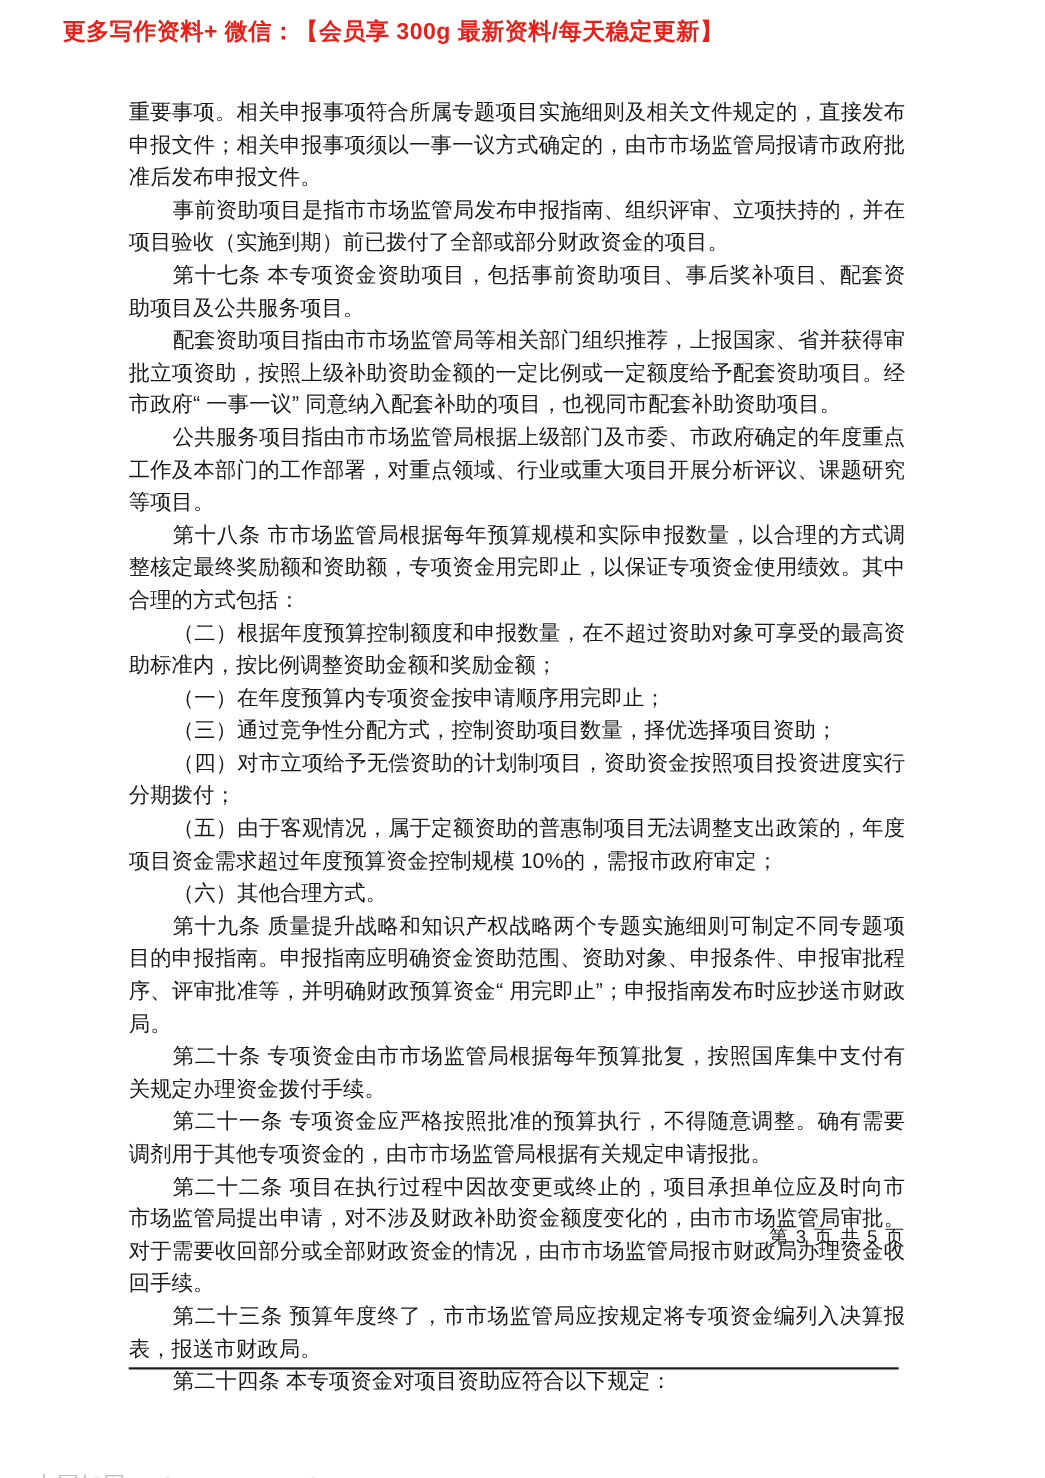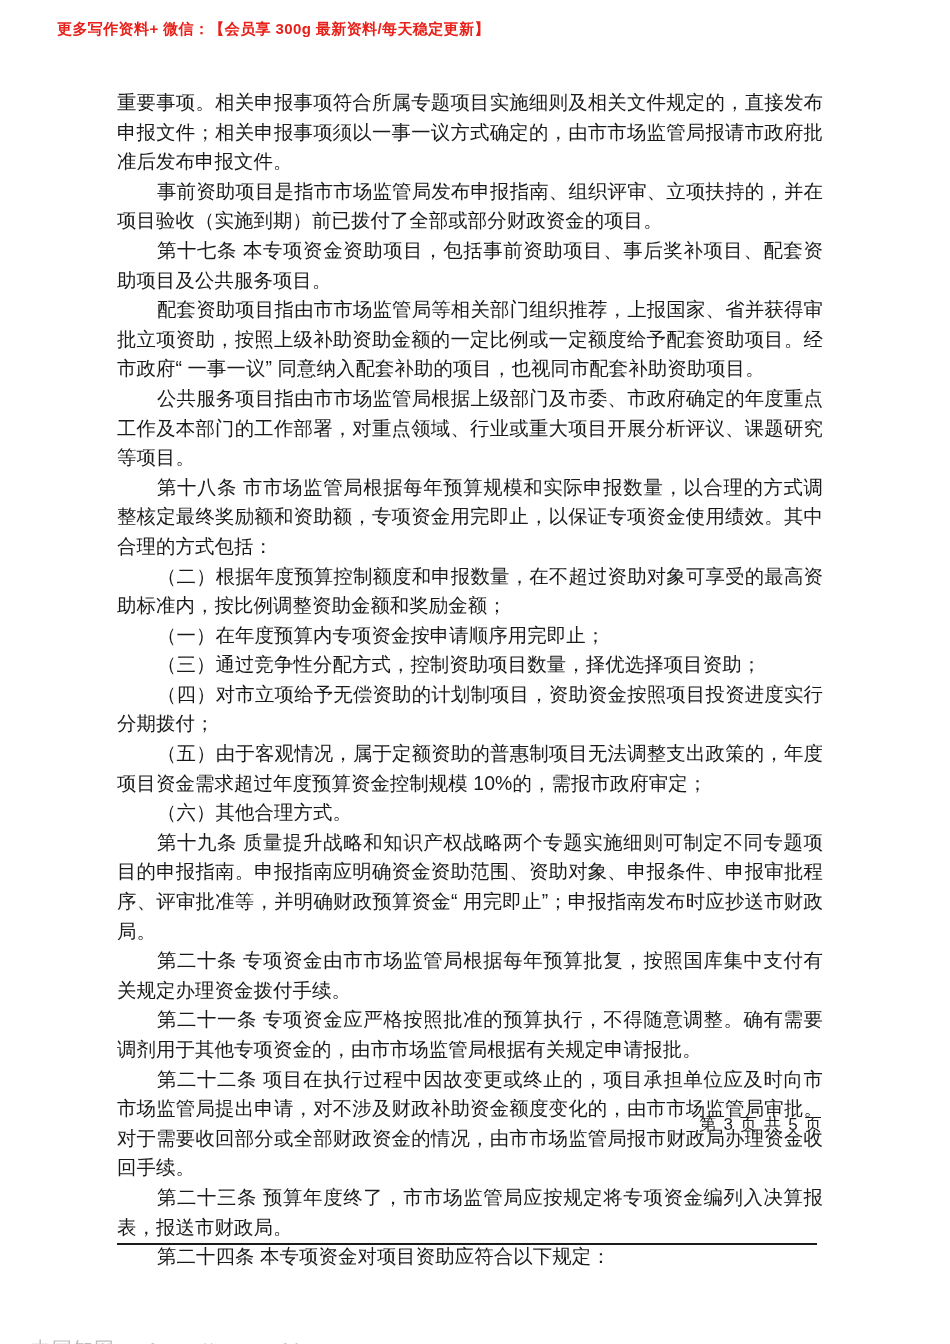--- a/index.html
+++ b/index.html
@@ -22,21 +22,21 @@
     height: 1344px;
     background: #ffffff;
   }
 
   
   .promo-header {
     position: absolute;
     left: 57px;
     top: 14px;
     width: 840px;
-    font-size: 15px;
+    font-size: 21px;
     font-weight: bold;
     color: #e8201a;
     letter-spacing: 0.4px;
     white-space: nowrap;
     line-height: 30px;
   }
 
   
   .doc-body {
     position: absolute;

